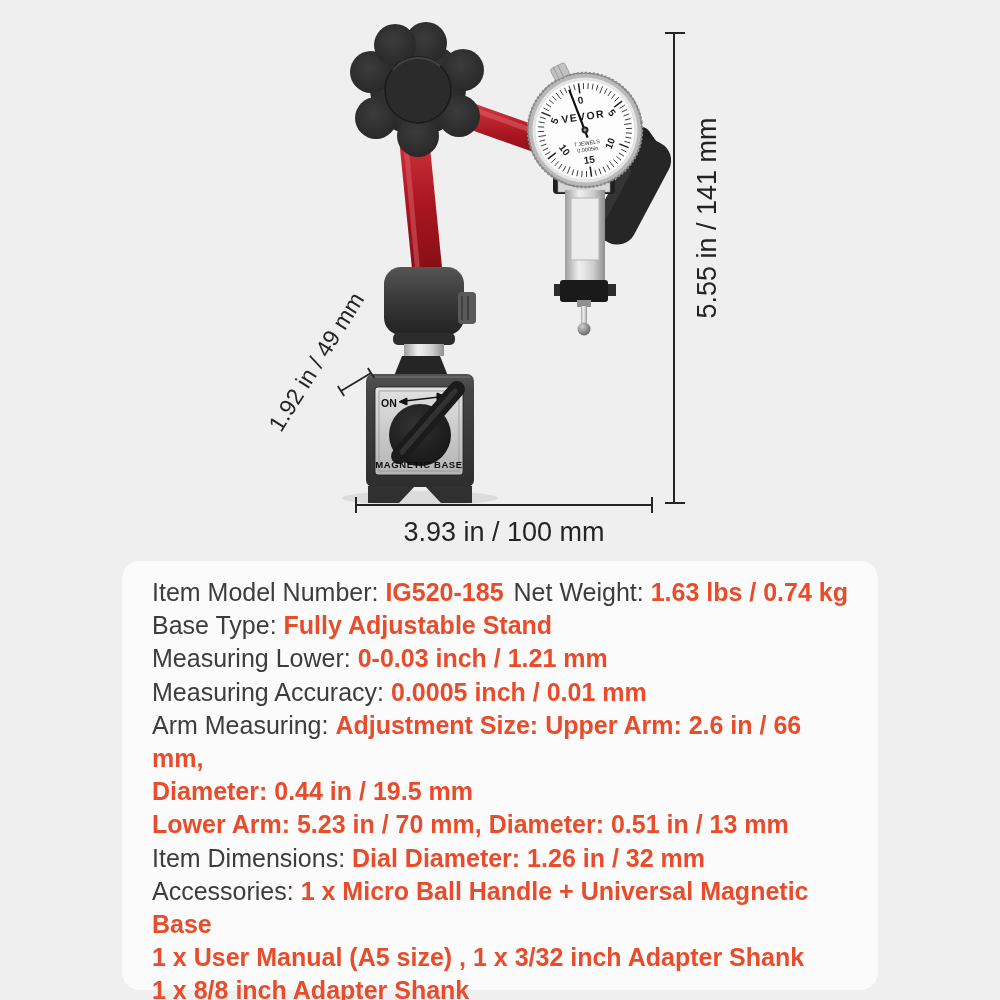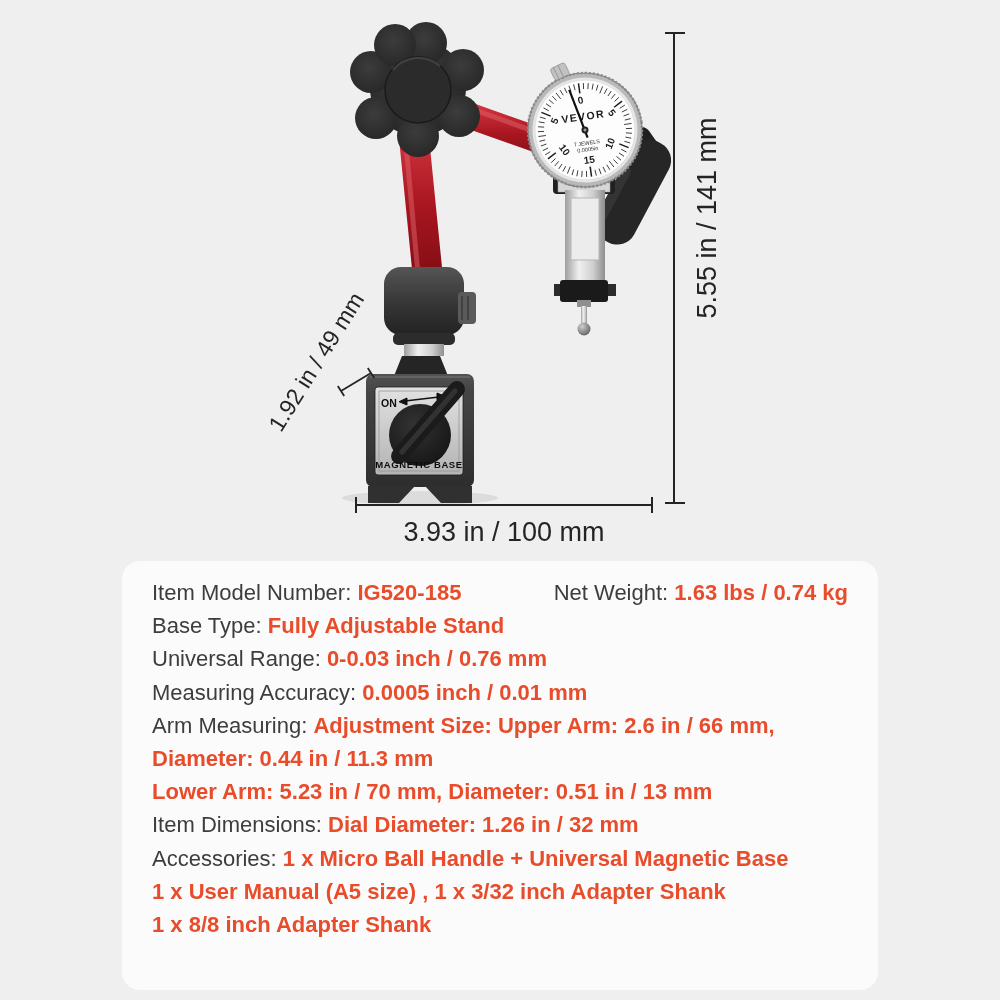--- a/index.html
+++ b/index.html
@@ -11,21 +11,21 @@
   .dim-label-sm{font-size:23px;fill:#242424;}
   .dial-brand{font-size:10.5px;font-weight:bold;letter-spacing:1.4px;fill:#1b1b1b;}
   .dial-num{font-size:10px;font-weight:bold;fill:#1b1b1b;text-anchor:middle;}
   .dial-tiny{font-size:5.5px;fill:#2a2a2a;text-anchor:middle;}
   .base-on{font-size:10.5px;font-weight:bold;fill:#0c0c0c;}
   .base-plate-label{font-size:9.5px;font-weight:bold;letter-spacing:.6px;fill:#0c0c0c;text-anchor:middle;}
 
   .panel{position:absolute;left:122px;top:561px;width:756px;height:429px;
          background:#fbfbfb;border-radius:18px;box-sizing:border-box;
          padding:15px 30px 14px 30px;}
-  .spec-line{font-size:22px;line-height:33.2px;display:flex;white-space:pre-wrap;align-items:flex-end;}
+  .spec-line{font-size:25px;line-height:33.2px;display:flex;white-space:pre-wrap;align-items:flex-end;}
   .spec-line.two-col{justify-content:space-between;}
   .lab{color:#3d3d3d;}
   .val{color:#e84c2a;font-weight:bold;}
 </style>
 </head>
 <body>
 
 <div class="stage">
 
   <svg class="photo" width="1000" height="560" viewBox="0 0 1000 560">
@@ -257,24 +257,24 @@
       <line x1="356" y1="497" x2="356" y2="513"></line>
       <line x1="652" y1="497" x2="652" y2="513"></line>
     </g>
     <text class="dim-label" text-anchor="middle" x="504" y="541">3.93 in / 100 mm</text>
   </svg>
 
   <div class="panel">
     <div id="spec-rows">
         <div class="spec-line two-col"><div><span class="lab">Item Model Number: </span><span class="val">IG520-185</span></div><div><span class="lab">Net Weight: </span><span class="val">1.63 lbs / 0.74 kg</span></div></div>
         <div class="spec-line"><div><span class="lab">Base Type: </span><span class="val">Fully Adjustable Stand</span></div></div>
-        <div class="spec-line"><div><span class="lab">Universal Range: </span><span class="val">0-0.03 inch / 0.76 mm</span></div></div>
+        <div class="spec-line"><div><span class="lab">Measuring Lower: </span><span class="val">0-0.03 inch / 1.21 mm</span></div></div>
         <div class="spec-line"><div><span class="lab">Measuring Accuracy: </span><span class="val">0.0005 inch / 0.01 mm</span></div></div>
         <div class="spec-line"><div><span class="lab">Arm Measuring: </span><span class="val">Adjustment Size: Upper Arm: 2.6 in / 66 mm,</span></div></div>
-        <div class="spec-line"><div><span class="val">Diameter: 0.44 in / 11.3 mm</span></div></div>
+        <div class="spec-line"><div><span class="val">Diameter: 0.44 in / 19.5 mm</span></div></div>
         <div class="spec-line"><div><span class="val">Lower Arm: 5.23 in / 70 mm, Diameter: 0.51 in / 13 mm</span></div></div>
         <div class="spec-line"><div><span class="lab">Item Dimensions: </span><span class="val">Dial Diameter: 1.26 in / 32 mm</span></div></div>
         <div class="spec-line"><div><span class="lab">Accessories: </span><span class="val">1 x Micro Ball Handle + Universal Magnetic Base</span></div></div>
         <div class="spec-line"><div><span class="val">1 x User Manual (A5 size) , 1 x 3/32 inch Adapter Shank</span></div></div>
         <div class="spec-line"><div><span class="val">1 x 8/8 inch Adapter Shank</span></div></div>
       </div>
   </div>
 
 </div>
 

